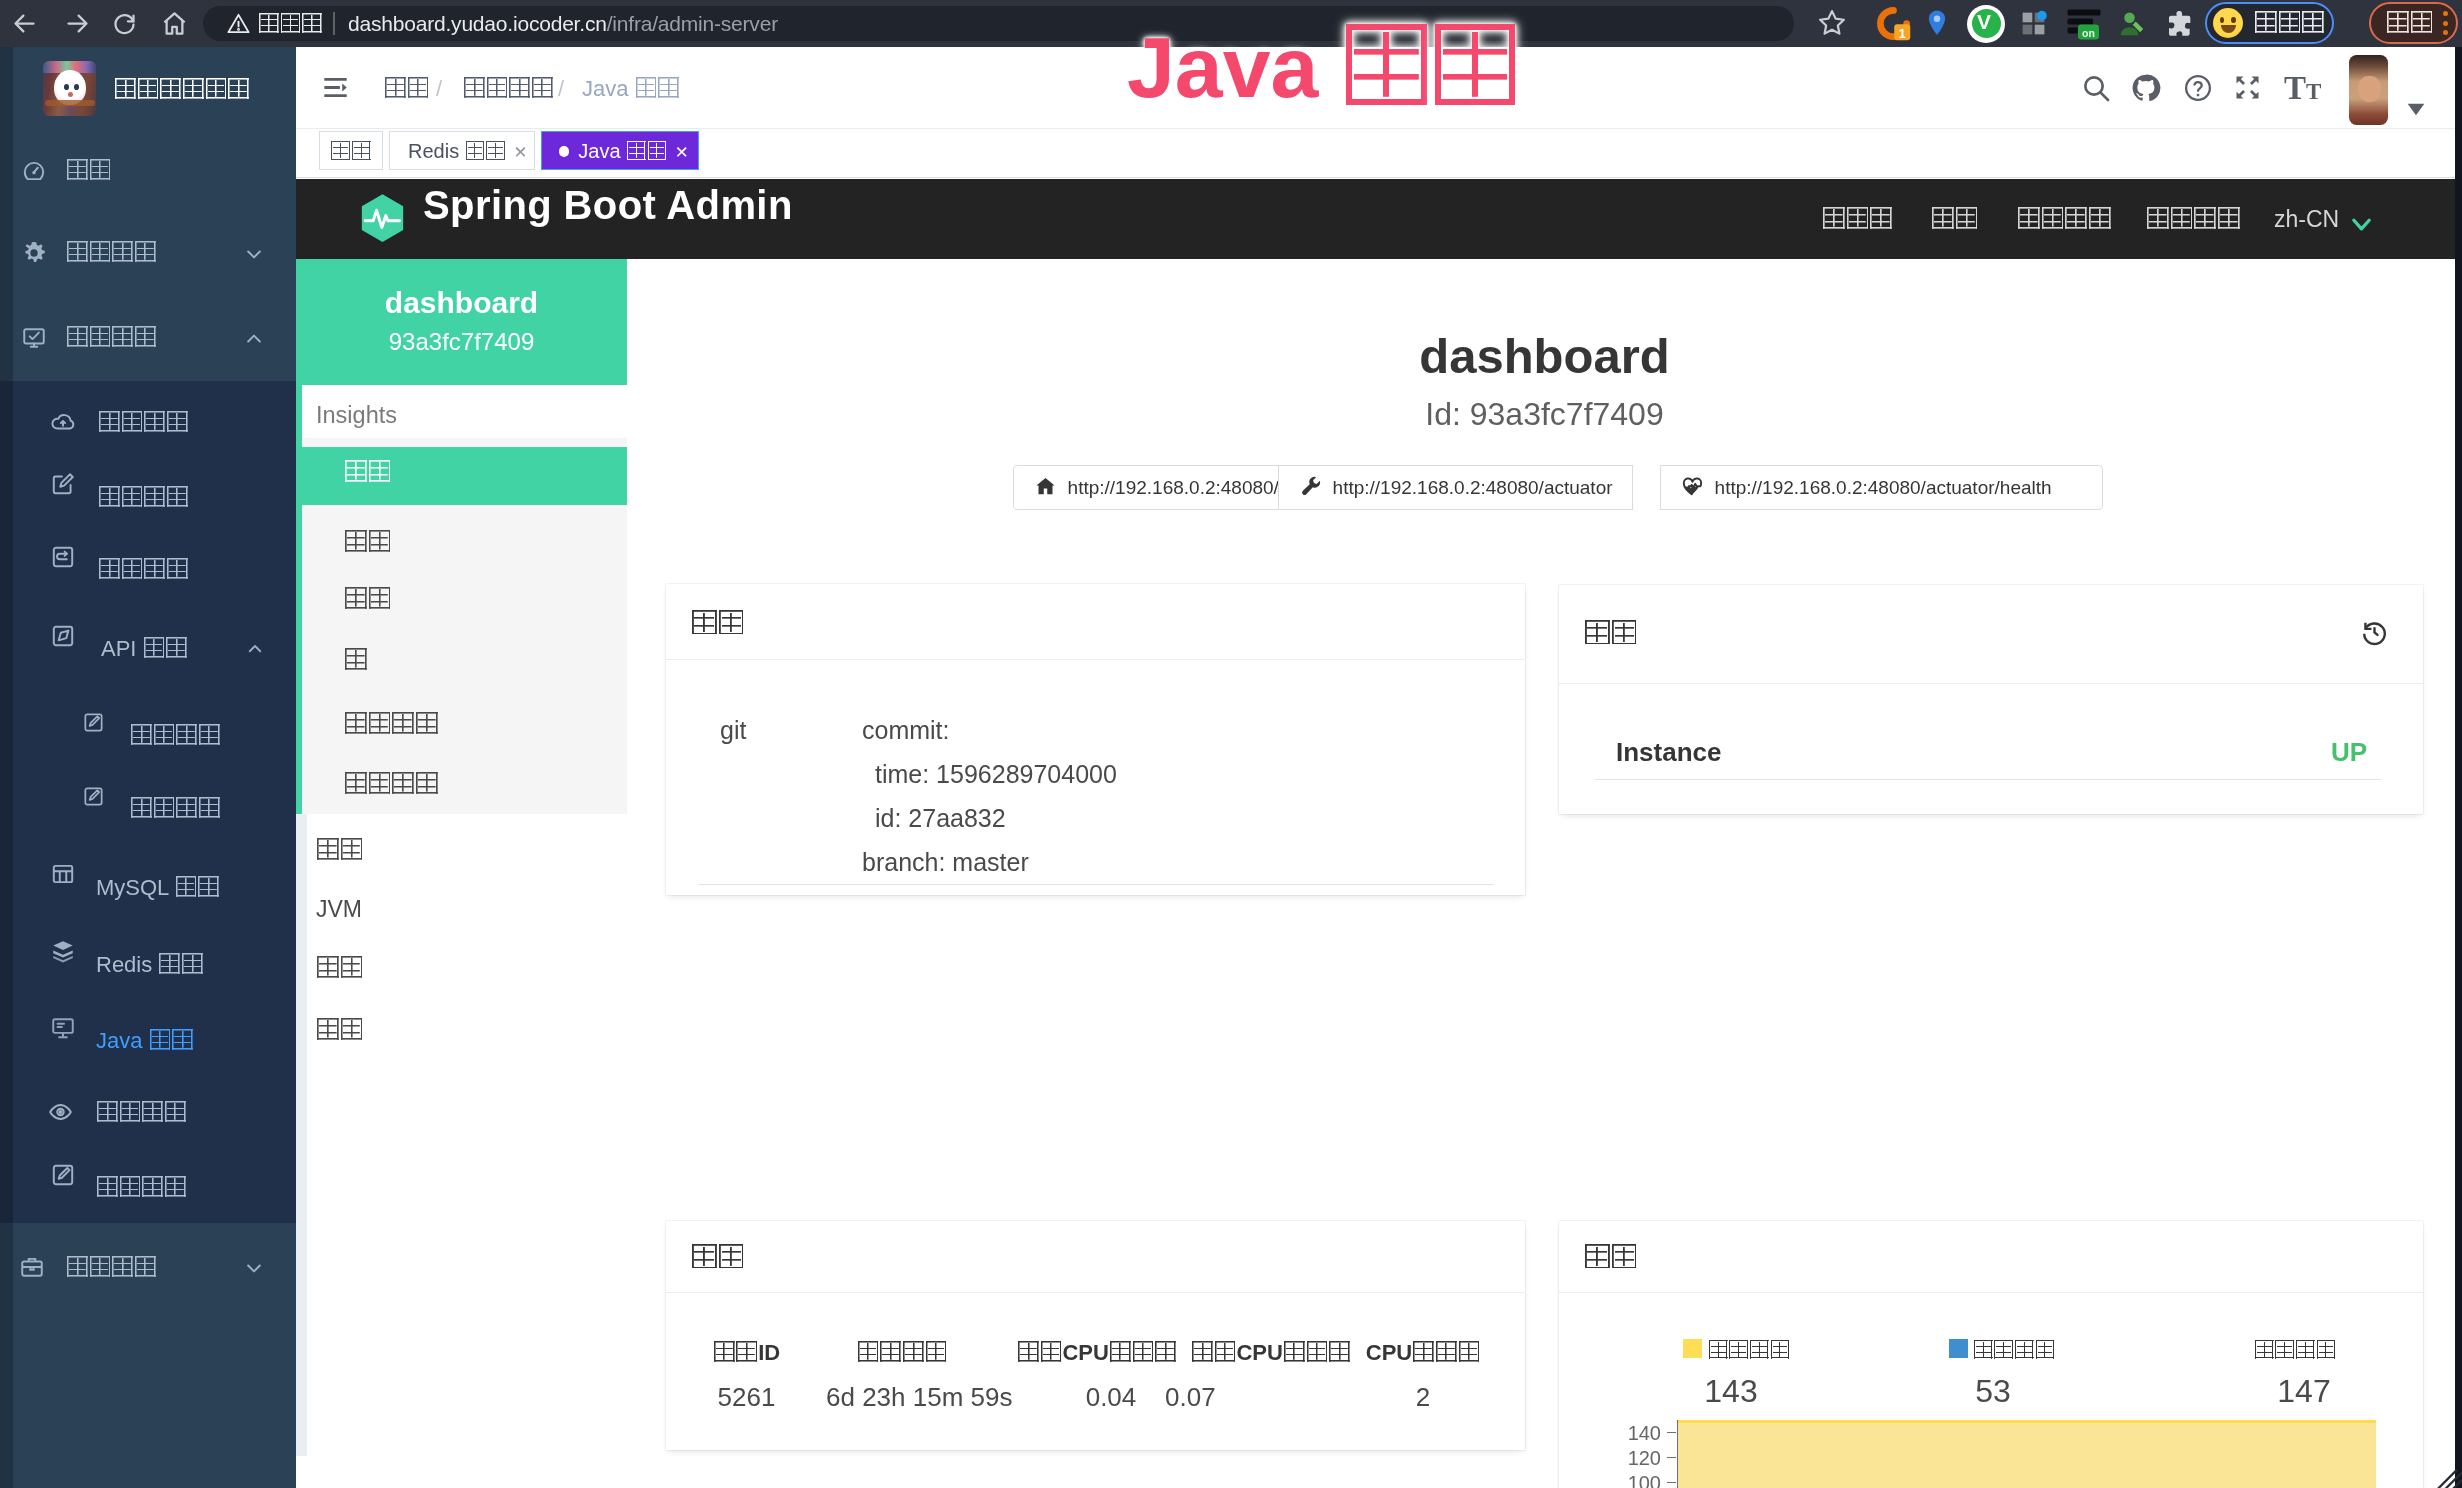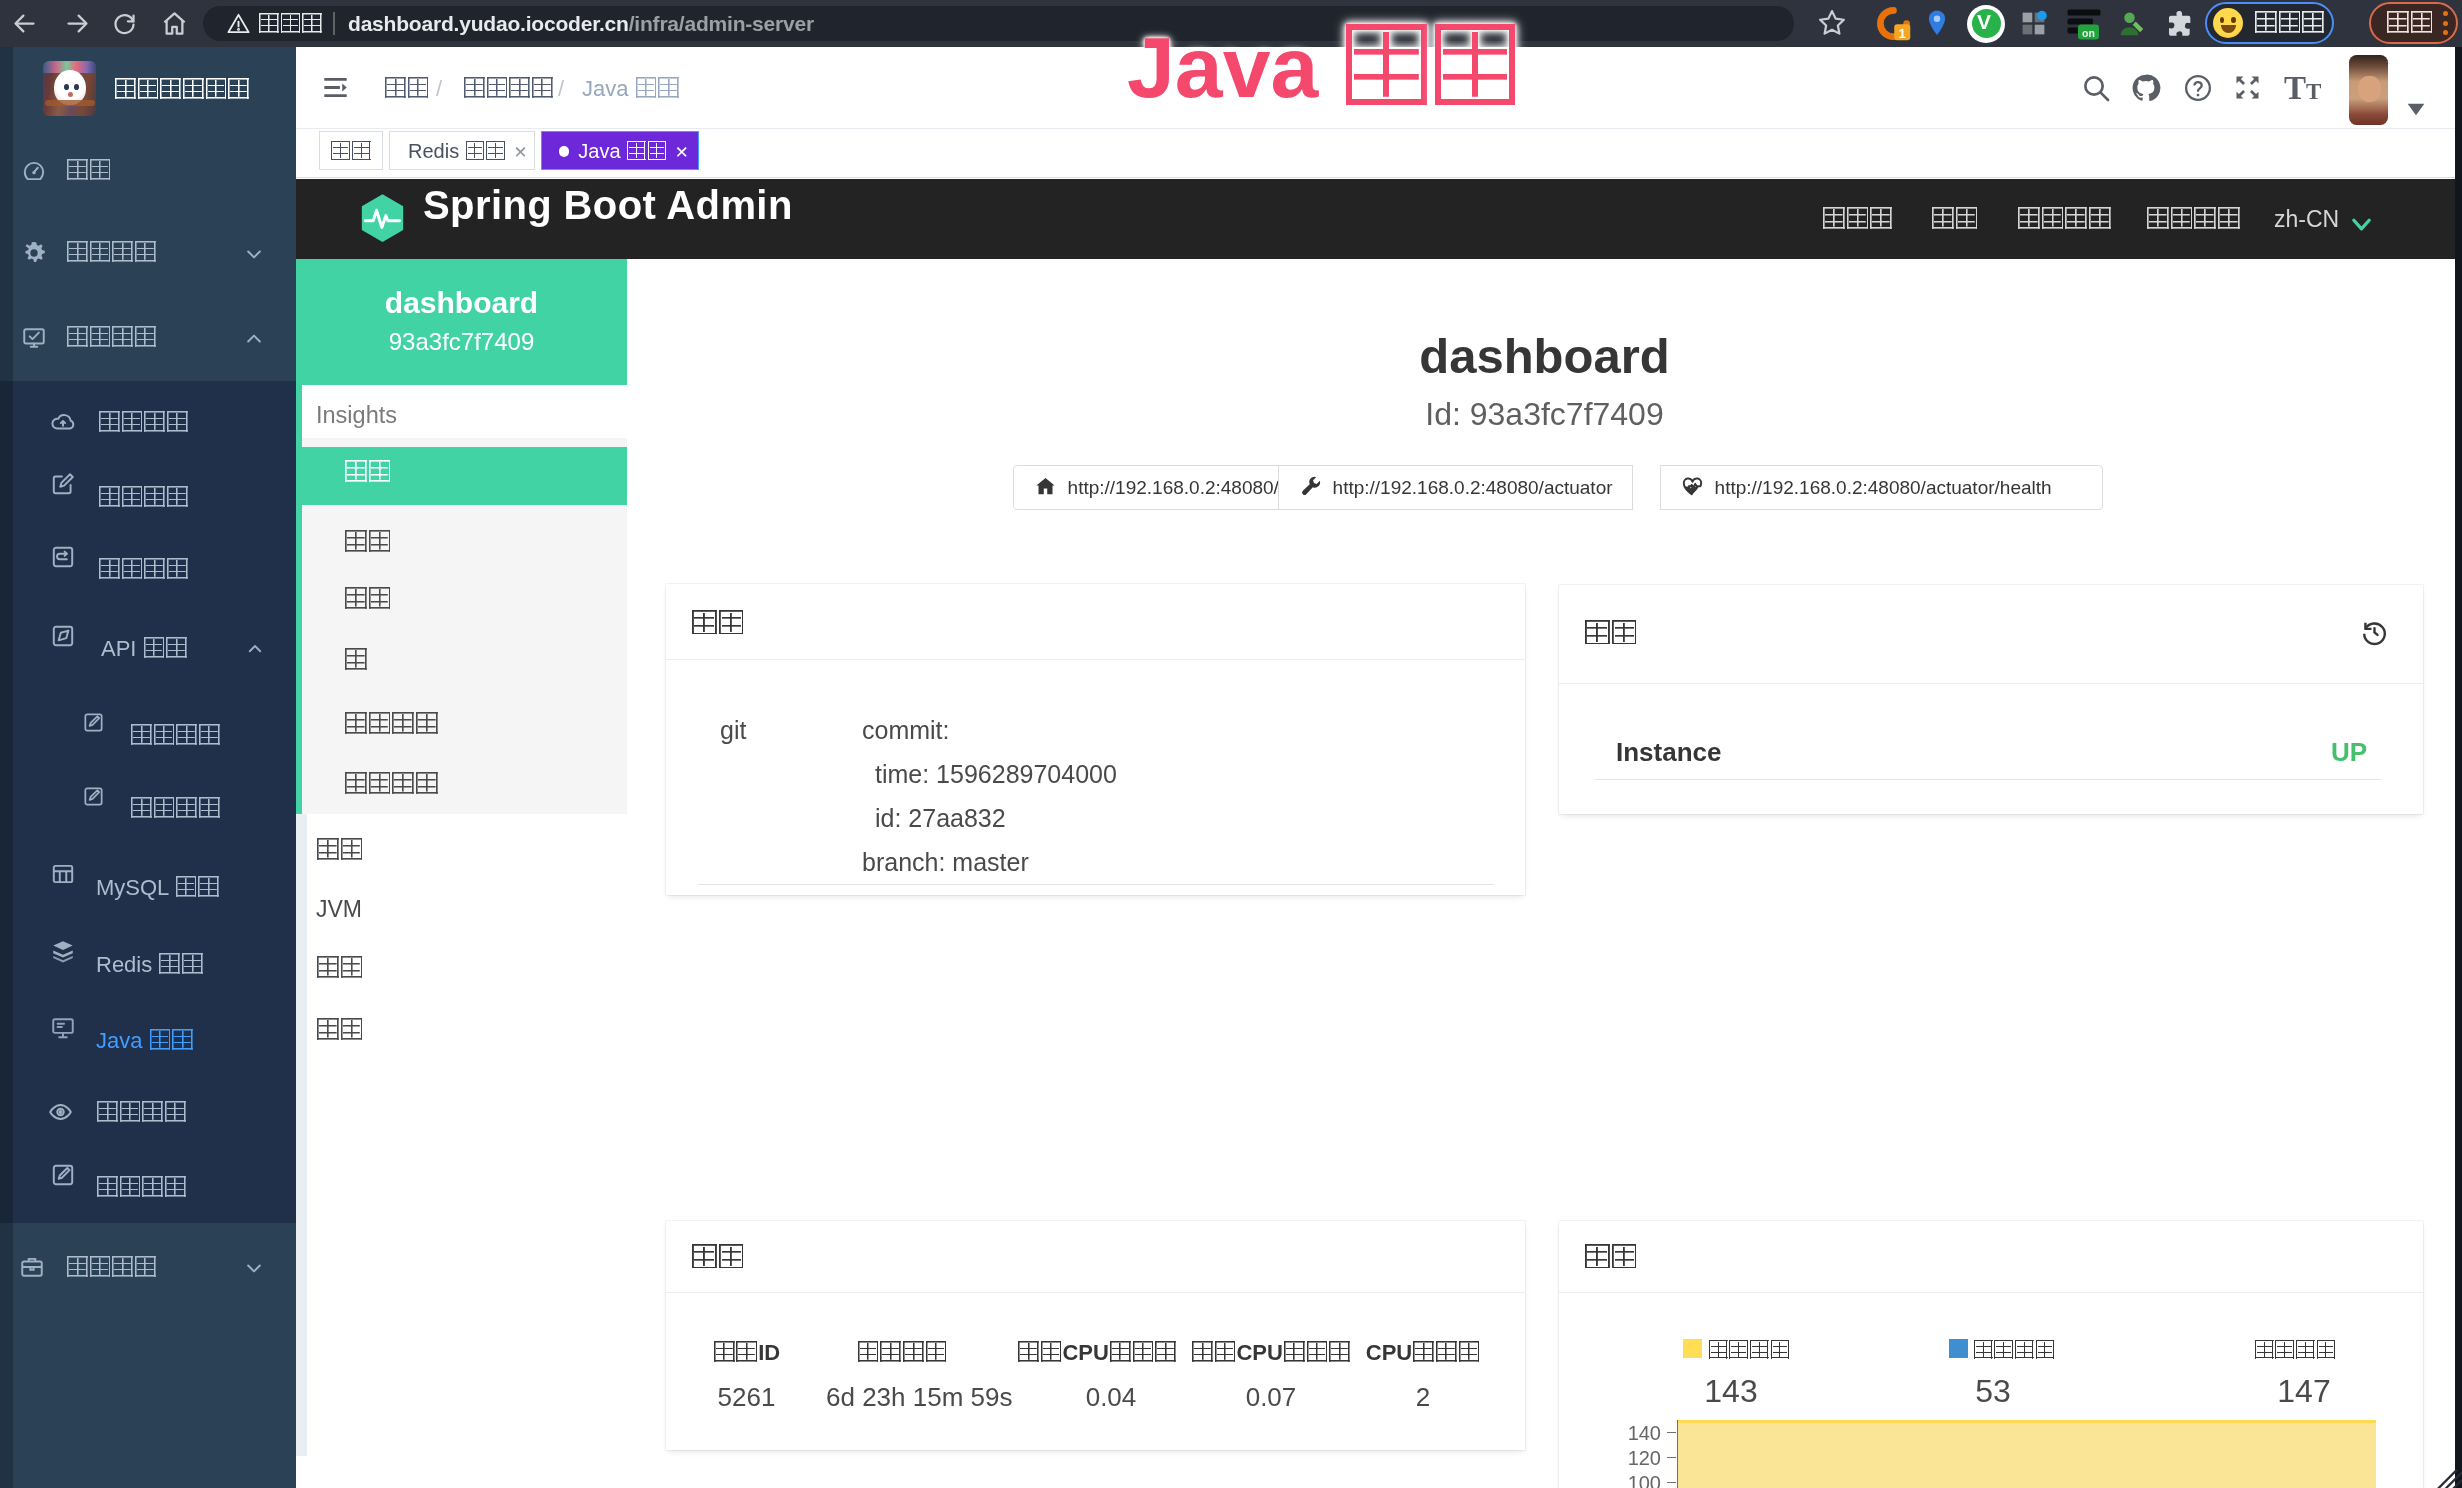--- a/index.html
+++ b/index.html
@@ -11,21 +11,21 @@
 linear-gradient(currentColor,currentColor) 50% 66%/80% 7%,
 linear-gradient(currentColor,currentColor) 50% 100%/100% 7.5%,
 linear-gradient(currentColor,currentColor) 0 50%/7.5% 100%,
 linear-gradient(currentColor,currentColor) 100% 50%/7.5% 100%,
 linear-gradient(currentColor,currentColor) 50% 50%/7.5% 80%;
 background-repeat:no-repeat}
 svg{display:block}
 
 #chrome{left:0;top:0;width:2462px;height:47px;background:#2e333d;z-index:30}
 #pill{left:203px;top:6px;width:1591px;height:35px;border-radius:17.4px;background:#20242c}
-.curl{font-size:21px;color:#e8eaed;line-height:35px;font-weight:bold;letter-spacing:-0.2px}
+.curl{font-size:21px;color:#e8eaed;line-height:35px;font-weight:normal;letter-spacing:-0.2px}
 .curl .dim{color:#9aa0a6}
 
 #sidebar{left:0;top:0;width:296px;height:1489px;background:#2a4156}
 #submenu{left:0;top:381px;width:296px;height:842px;background:#20304a}
 #sideshade{left:0;top:47px;width:13px;height:1442px;background:rgba(0,0,0,.22)}
 .sitem{position:absolute;color:#aebdcd;font-size:22px;white-space:nowrap}
 .sicon{position:absolute;color:#9fb0c2}
 
 #navbar{left:296px;top:47px;width:2167px;height:82px;background:#fff;border-bottom:0.8px solid #e8ebf0}
 #tabsrow{left:296px;top:129px;width:2167px;height:49px;background:#fff;border-bottom:0.8px solid #d8dce5}
@@ -364,21 +364,21 @@
   <span class="chead" style="top:21px"><i class="g"></i><i class="g"></i></span>
   <div class="cline" style="top:71px"></div>
   <span class="ctext" style="left:39px;top:119px;width:83px;text-align:center;font-size:22px;font-weight:bold;color:#363636"><i class="g"></i><i class="g"></i>ID</span>
   <span class="ctext" style="left:160px;top:119px;width:152px;text-align:center;font-size:22px;font-weight:bold;color:#363636"><i class="g"></i><i class="g"></i><i class="g"></i><i class="g"></i></span>
   <span class="ctext" style="left:325px;top:119px;width:212px;text-align:center;font-size:22px;font-weight:bold;color:#363636"><i class="g"></i><i class="g"></i>CPU<i class="g"></i><i class="g"></i><i class="g"></i></span>
   <span class="ctext" style="left:499px;top:119px;width:212px;text-align:center;font-size:22px;font-weight:bold;color:#363636"><i class="g"></i><i class="g"></i>CPU<i class="g"></i><i class="g"></i><i class="g"></i></span>
   <span class="ctext" style="left:666px;top:119px;width:182px;text-align:center;font-size:22px;font-weight:bold;color:#363636">CPU<i class="g"></i><i class="g"></i><i class="g"></i></span>
   <span class="ctext" style="left:39px;top:161px;width:83px;text-align:center;font-size:26px">5261</span>
   <span class="ctext" style="left:160px;top:161px;width:152px;text-align:center;font-size:26px">6d 23h 15m 59s</span>
   <span class="ctext" style="left:339px;top:161px;width:212px;text-align:center;font-size:26px">0.04</span>
-  <span class="ctext" style="left:499px;top:161px;width:212px;text-align:center;font-size:26px">0.07</span>
+  <span class="ctext" style="left:499px;top:161px;width:212px;font-size:26px">0.07</span>
   <span class="ctext" style="left:666px;top:161px;width:182px;text-align:center;font-size:26px">2</span>
  </div>
 
  <div class="card" style="left:932px;top:962px;width:864px;height:531px">
   <span class="chead" style="top:21px"><i class="g"></i><i class="g"></i></span>
   <div class="cline" style="top:71px"></div>
   <span class="abs" style="left:124px;top:118px;width:19px;height:19px;background:#ffdd57"></span>
   <span class="ctext" style="left:149px;top:118px;font-size:20px;color:#363636"><i class="g"></i><i class="g"></i><i class="g"></i><i class="g"></i></span>
   <span class="abs" style="left:390px;top:118px;width:19px;height:19px;background:#3e8ed0"></span>
   <span class="ctext" style="left:414px;top:118px;font-size:20px;color:#363636"><i class="g"></i><i class="g"></i><i class="g"></i><i class="g"></i></span>

